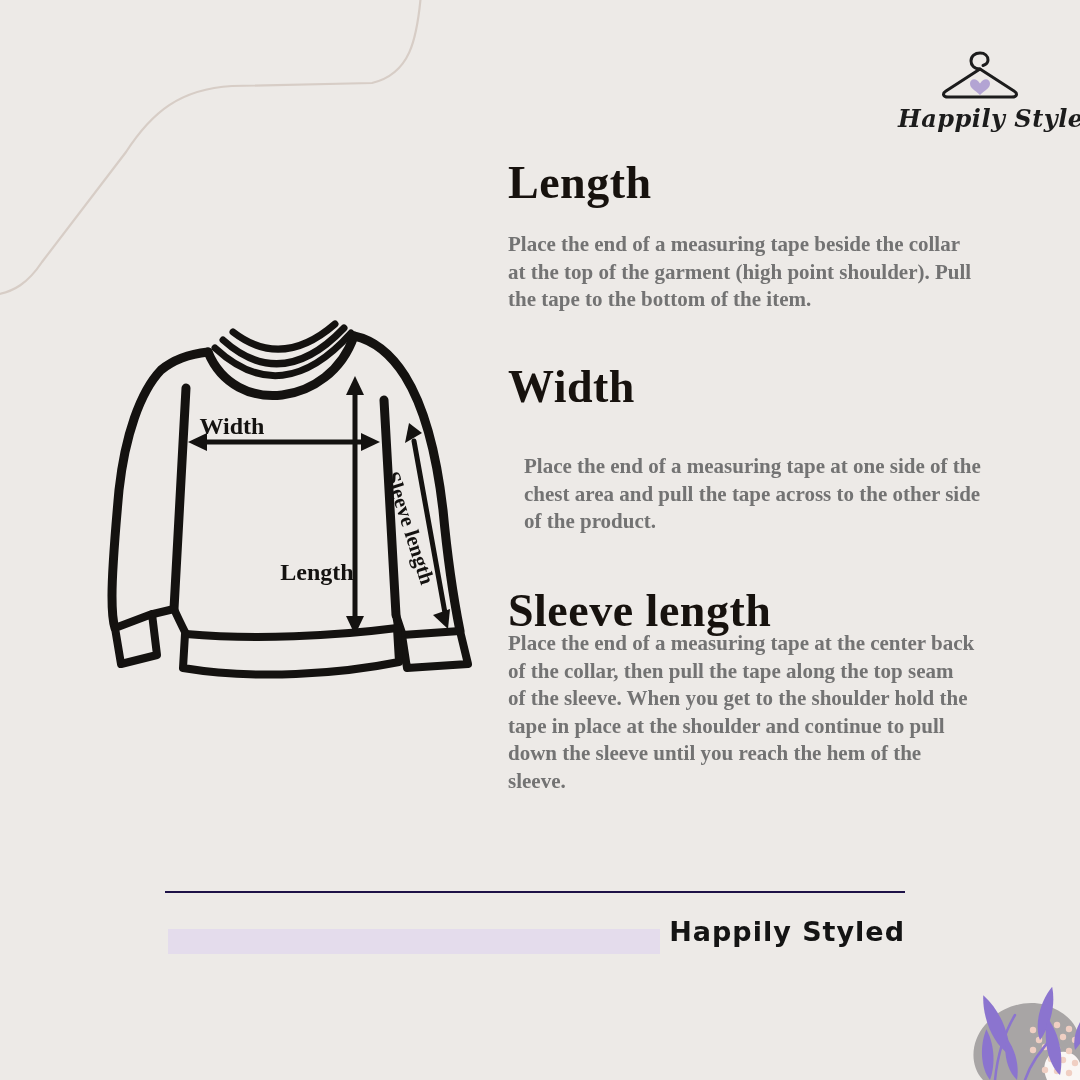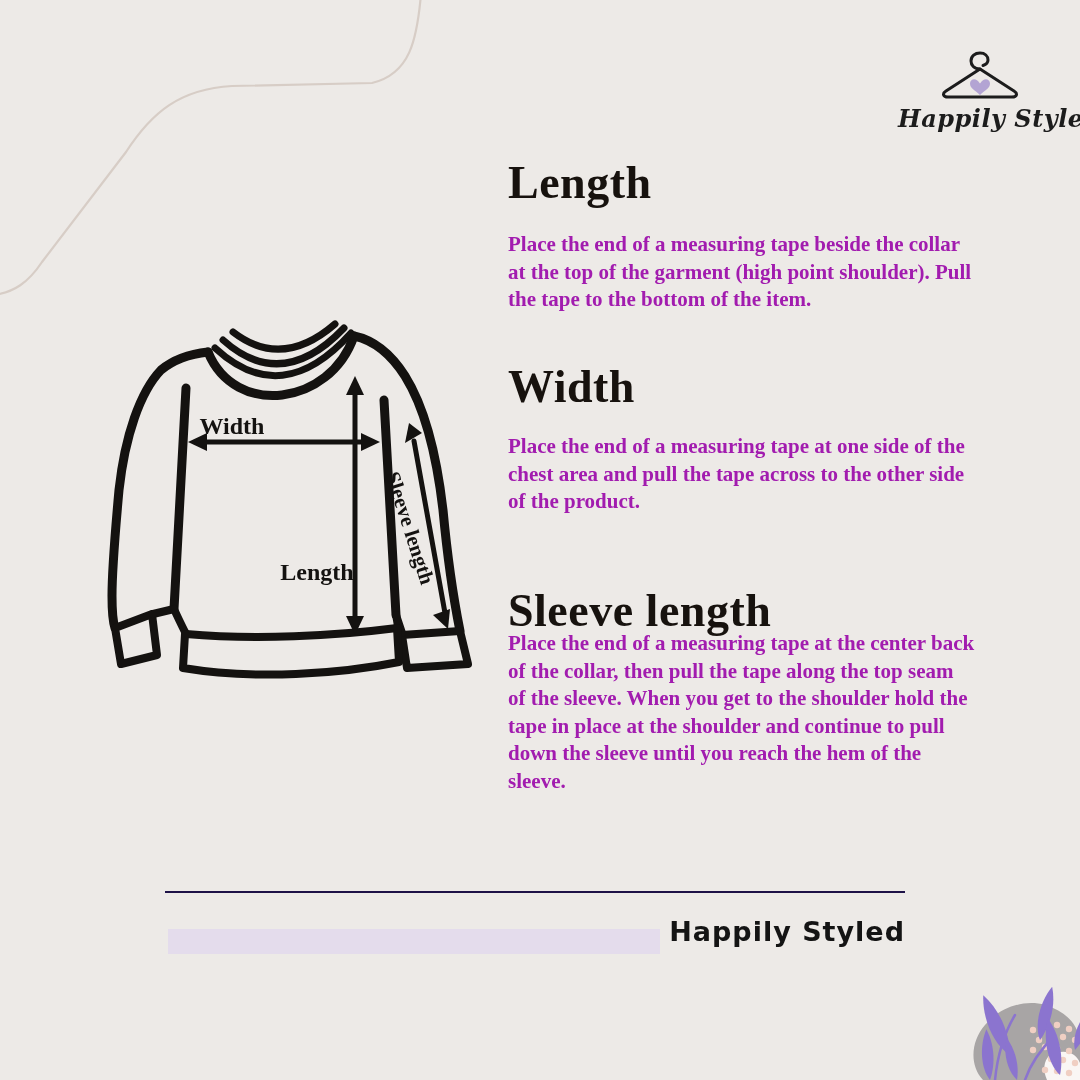--- a/index.html
+++ b/index.html
@@ -15,24 +15,24 @@
     margin-top:2px; font-family:"DejaVu Serif", serif; font-style:italic; font-weight:700;
     font-size:24px; color:#1c1c1c; white-space:nowrap; letter-spacing:0.5px;
   }
   
   .sec-title {
     position:absolute; left:508px; width:470px;
     font-size:46px; font-weight:800; color:#17120e; letter-spacing:0.5px;
   }
   .sec-body {
     position:absolute; left:508px; width:468px;
-    font-size:21px; font-weight:700; line-height:27.5px; color:#a21caf;
+    font-size:21px; font-weight:700; line-height:27.5px; color:#737373;
   }
   .t1 { top:156px; } .b1 { top:231px; }
-  .t2 { top:360px; } .b2 { top:433px; }
+  .t2 { top:360px; } .b2 { top:453px;margin-left:16px; }
   .t3 { top:584px; } .b3 { top:630px; }
   
   .diagram { position:absolute; left:95px; top:318px; }
   .diagram text { font-family:"Liberation Serif", serif; font-weight:800; fill:#141210; }
   
   .divider { position:absolute; left:165px; top:891px; width:740px; height:2px; background:#1e1247; }
   .accent-bar { position:absolute; left:168px; top:929px; width:492px; height:25px; background:#e4dcec; }
   .footer-brand {
     position:absolute; left:640px; top:916px; width:265px; text-align:right;
     font-family:"DejaVu Sans", sans-serif; font-weight:700; font-size:27px;

